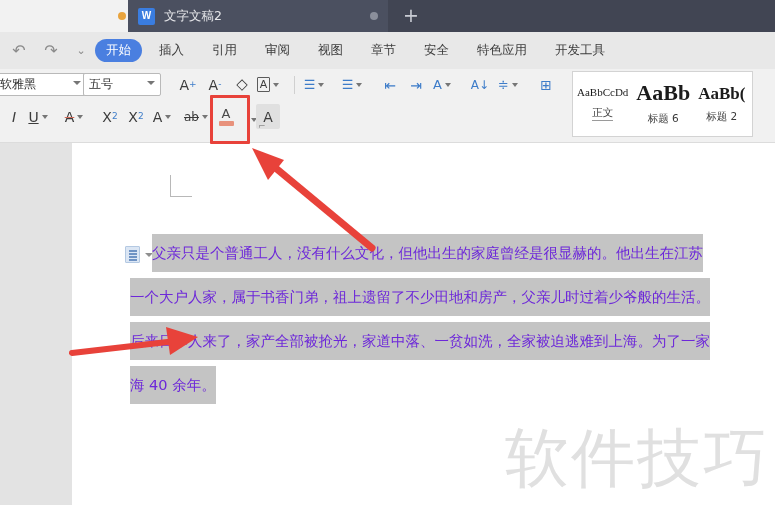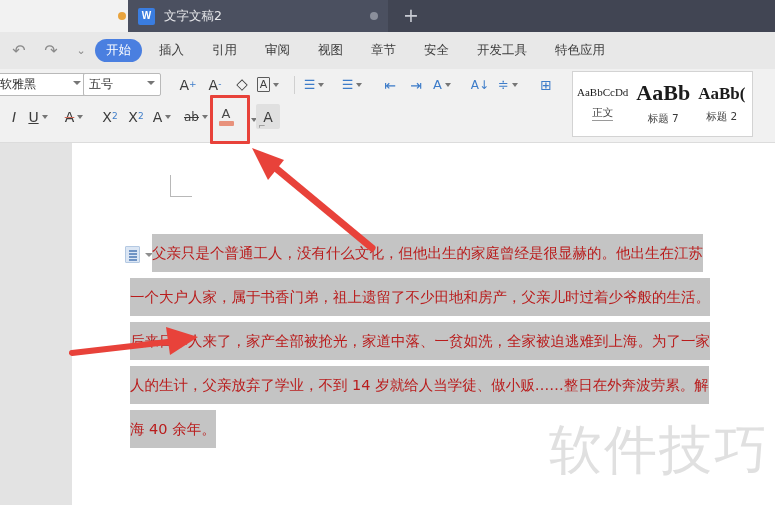--- a/index.html
+++ b/index.html
@@ -198,31 +198,31 @@
     box-shadow: 0 3px 0 #6f93c4, 0 6px 0 #6f93c4, 0 9px 0 #6f93c4;
   }
   .paste-tag .ptcaret {
     width: 0; height: 0; margin-left: 5px;
     border-left: 4px solid transparent; border-right: 4px solid transparent;
     border-top: 4px solid #8f8f8f;
   }
 
   .watermark {
     position: absolute; right: 6px; top: 272px;
-    font-size: 53px; color: #e0e0e0; letter-spacing: 2px;
+    font-size: 64px; color: #e0e0e0; letter-spacing: 2px;
     font-family: "DejaVu Sans", sans-serif; white-space: nowrap;
     pointer-events: none;
   }
 
   .doc-text {
     position: absolute; left: 0; top: 88px; width: 703px;
   }
   .doc-line {
     position: relative; height: 44px; line-height: 44px;
-    font-size: 14.5px; color: #b91c1c; white-space: nowrap;
+    font-size: 14.5px; color: #6d28d9; white-space: nowrap;
     font-family: "DejaVu Sans", sans-serif;
   }
   .doc-line .hl {
     background: #c4c4c4; padding: 11px 0;
   }
   .doc-line.first { padding-left: 80px; }
   .doc-line.rest { padding-left: 58px; }
 
   
   .anno-box {
@@ -258,22 +258,22 @@
     <div class="hist-icon">↶</div>
     <div class="hist-icon">↷</div>
     <div class="hist-icon small">⌄</div>
     <div class="rtab active">开始</div>
     <div class="rtab">插入</div>
     <div class="rtab">引用</div>
     <div class="rtab">审阅</div>
     <div class="rtab">视图</div>
     <div class="rtab">章节</div>
     <div class="rtab">安全</div>
+    <div class="rtab">特色应用</div>
     <div class="rtab">开发工具</div>
-    <div class="rtab">特色应用</div>
   </div>
 
   <div class="toolbar">
 
     <div class="tb-row1">
       <div class="combo font-combo">
         <span class="cval">微软雅黑</span>
         <span class="carrow"></span>
       </div>
       <div class="combo size-combo">
@@ -360,21 +360,21 @@
 
     <div class="dialog-launcher">⌐</div>
 
     <div class="style-gallery">
       <div class="style-item normal">
         <span class="preview">AaBbCcDd</span>
         <span class="sname">正文</span>
       </div>
       <div class="style-item h1">
         <span class="preview">AaBb</span>
-        <span class="sname">标题 7</span>
+        <span class="sname">标题 6</span>
       </div>
       <div class="style-item h2">
         <span class="preview">AaBb(</span>
         <span class="sname">标题 2</span>
       </div>
       <div class="style-item h3">
         <span class="preview">Aa</span>
         <span class="sname">标</span>
       </div>
     </div>
@@ -396,23 +396,20 @@
         <div class="doc-line first">
           <span class="hl">父亲只是个普通工人，没有什么文化，但他出生的家庭曾经是很显赫的。他出生在江苏</span>
         </div>
         <div class="doc-line rest">
           <span class="hl">一个大户人家，属于书香门弟，祖上遗留了不少田地和房产，父亲儿时过着少爷般的生活。</span>
         </div>
         <div class="doc-line rest">
           <span class="hl">后来日本人来了，家产全部被抢光，家道中落、一贫如洗，全家被迫逃难到上海。为了一家</span>
         </div>
         <div class="doc-line rest">
-          <span class="hl">人的生计，父亲放弃了学业，不到 14 岁就给人当学徒、做小贩……整日在外奔波劳累。解</span>
-        </div>
-        <div class="doc-line rest">
           <span class="hl">海 40 余年。</span>
         </div>
       </div>
 
     </div>
   </div>
 
   <div class="anno-box"></div>
 
   <svg class="anno-svg" viewBox="0 0 775 505">

